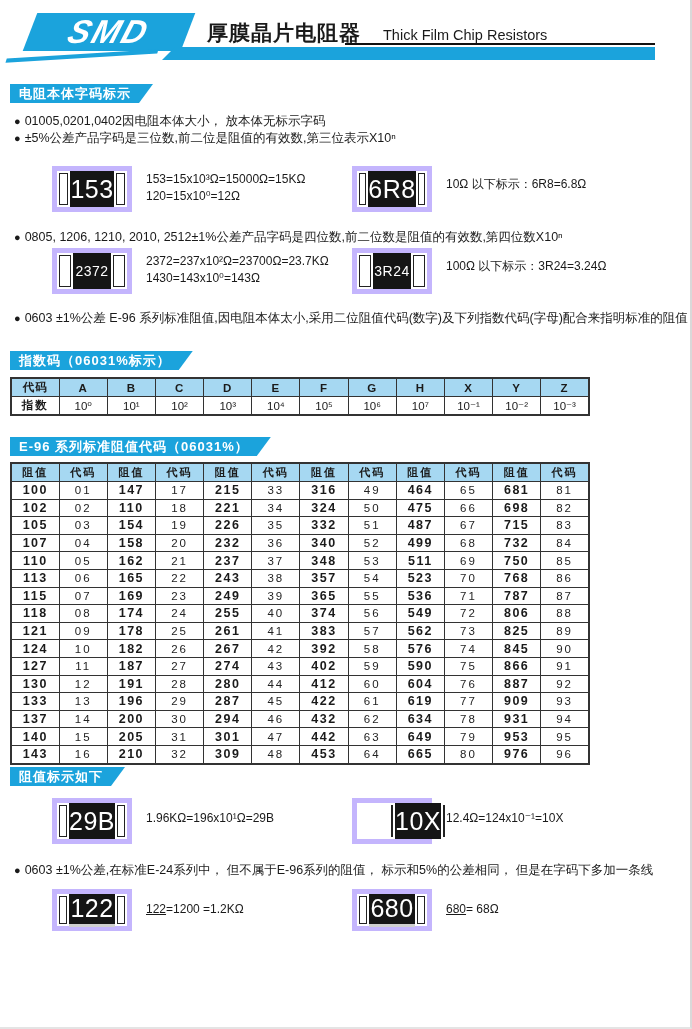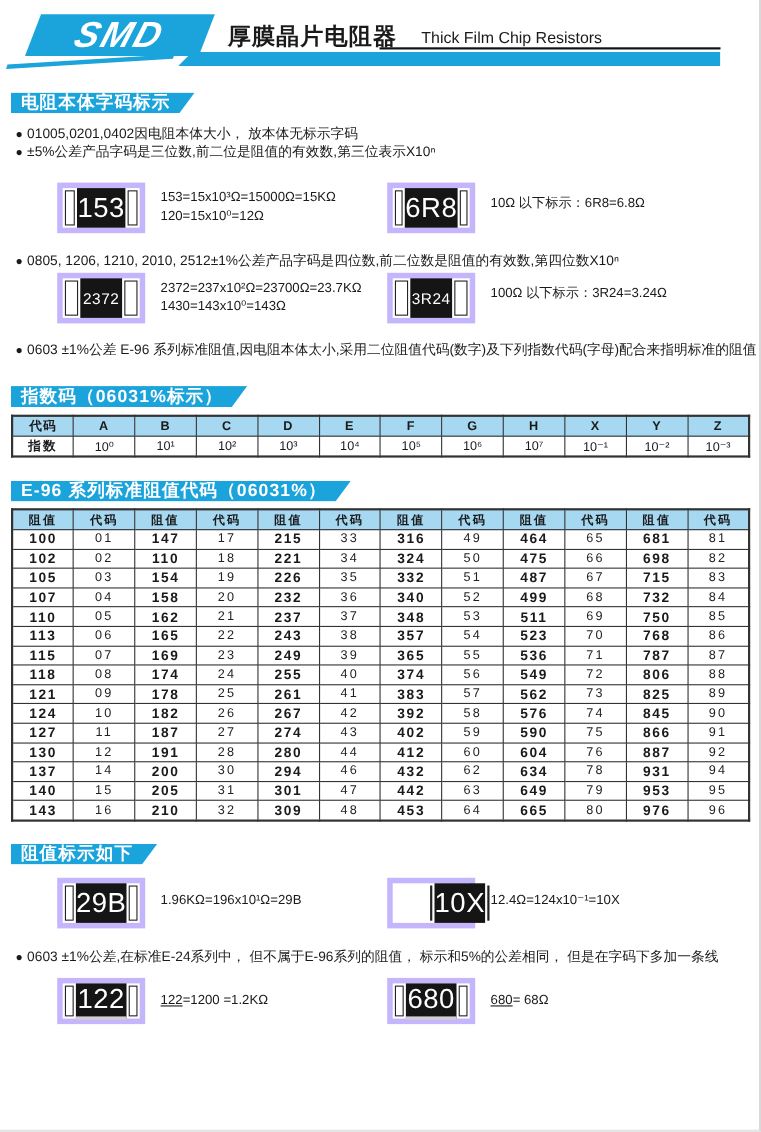--- a/index.html
+++ b/index.html
@@ -14,40 +14,40 @@
   .logo-swoosh{position:absolute;left:6px;top:54px;width:152px;height:4px;background:var(--accent);
       transform:rotate(-3.5deg) skewX(-21deg);}
   .title-cn{position:absolute;left:207px;top:19px;font-size:21px;font-weight:bold;letter-spacing:1px;}
   .title-en{position:absolute;left:383px;top:27px;font-size:14.5px;}
   .title-underline{position:absolute;left:345px;top:43px;width:310px;height:1.5px;background:#111;}
   .header-bar{position:absolute;left:162px;top:47px;width:493px;height:13px;background:var(--accent);
       clip-path:polygon(13px 0,100% 0,100% 100%,0 100%);}
 
   
   .flag{position:absolute;left:10px;height:19px;line-height:19px;background:var(--accent);
-      color:#fff;font-size:16px;font-weight:bold;letter-spacing:1px;
+      color:#fff;font-size:13px;font-weight:bold;letter-spacing:1px;
       padding:0 22px 0 9px;clip-path:polygon(0 0,100% 0,calc(100% - 14px) 100%,0 100%);}
 
   
   .bullet{position:absolute;left:14px;font-size:12.5px;line-height:17px;white-space:nowrap;}
   .bullet .dot{font-size:11px;margin-right:4px;}
 
   
   .resistor{position:absolute;width:80px;height:46px;border:5px solid #c4b5fd;background:#fff;
       display:flex;box-sizing:border-box;}
   .resistor .cap{width:12px;margin:2px;border:1px solid #222;background:#fff;box-sizing:border-box;}
   .resistor .rbody{flex:1;background:#151515;color:#fff;display:flex;align-items:center;justify-content:center;
       font-size:25px;letter-spacing:0.5px;}
   .resistor .rbody.small{font-size:14px;}
   .resistor .rbody .uline{border-bottom:3px solid #cfcfcf;padding:0 1px 1px 1px;}
   .formula{position:absolute;font-size:12px;line-height:17px;white-space:nowrap;}
   .formula .u{text-decoration:underline;}
 
   
-  table{border-collapse:collapse;table-layout:fixed;width:672px;background:#fff;}
+  table{border-collapse:collapse;table-layout:fixed;width:580px;background:#fff;}
   td{border:1px solid #333;text-align:center;height:17px;font-size:11.5px;padding:0;}
   .tbl-wrap{position:absolute;left:10px;}
   .tbl-wrap table{border:2px solid #333;}
   .exp-table tr:first-child td{background:var(--thead);font-weight:bold;letter-spacing:1px;}
   .exp-table tr:last-child td:first-child{font-weight:bold;letter-spacing:2px;}
   .e96 thead td{background:var(--thead);font-weight:bold;letter-spacing:2px;font-size:11px;}
   .e96 tbody td{height:16.6px;}
   .e96 tbody td:nth-child(odd){font-weight:bold;font-size:12.5px;letter-spacing:1.5px;}
   .e96 tbody td:nth-child(even){letter-spacing:2px;font-size:11.5px;color:#222;}
 </style>
@@ -336,20 +336,34 @@
             <td>280</td>
             <td>44</td>
             <td>412</td>
             <td>60</td>
             <td>604</td>
             <td>76</td>
             <td>887</td>
             <td>92</td>
           </tr>
           <tr>
+            <td>133</td>
+            <td>13</td>
+            <td>196</td>
+            <td>29</td>
+            <td>287</td>
+            <td>45</td>
+            <td>422</td>
+            <td>61</td>
+            <td>619</td>
+            <td>77</td>
+            <td>909</td>
+            <td>93</td>
+          </tr>
+          <tr>
             <td>137</td>
             <td>14</td>
             <td>200</td>
             <td>30</td>
             <td>294</td>
             <td>46</td>
             <td>432</td>
             <td>62</td>
             <td>634</td>
             <td>78</td>

